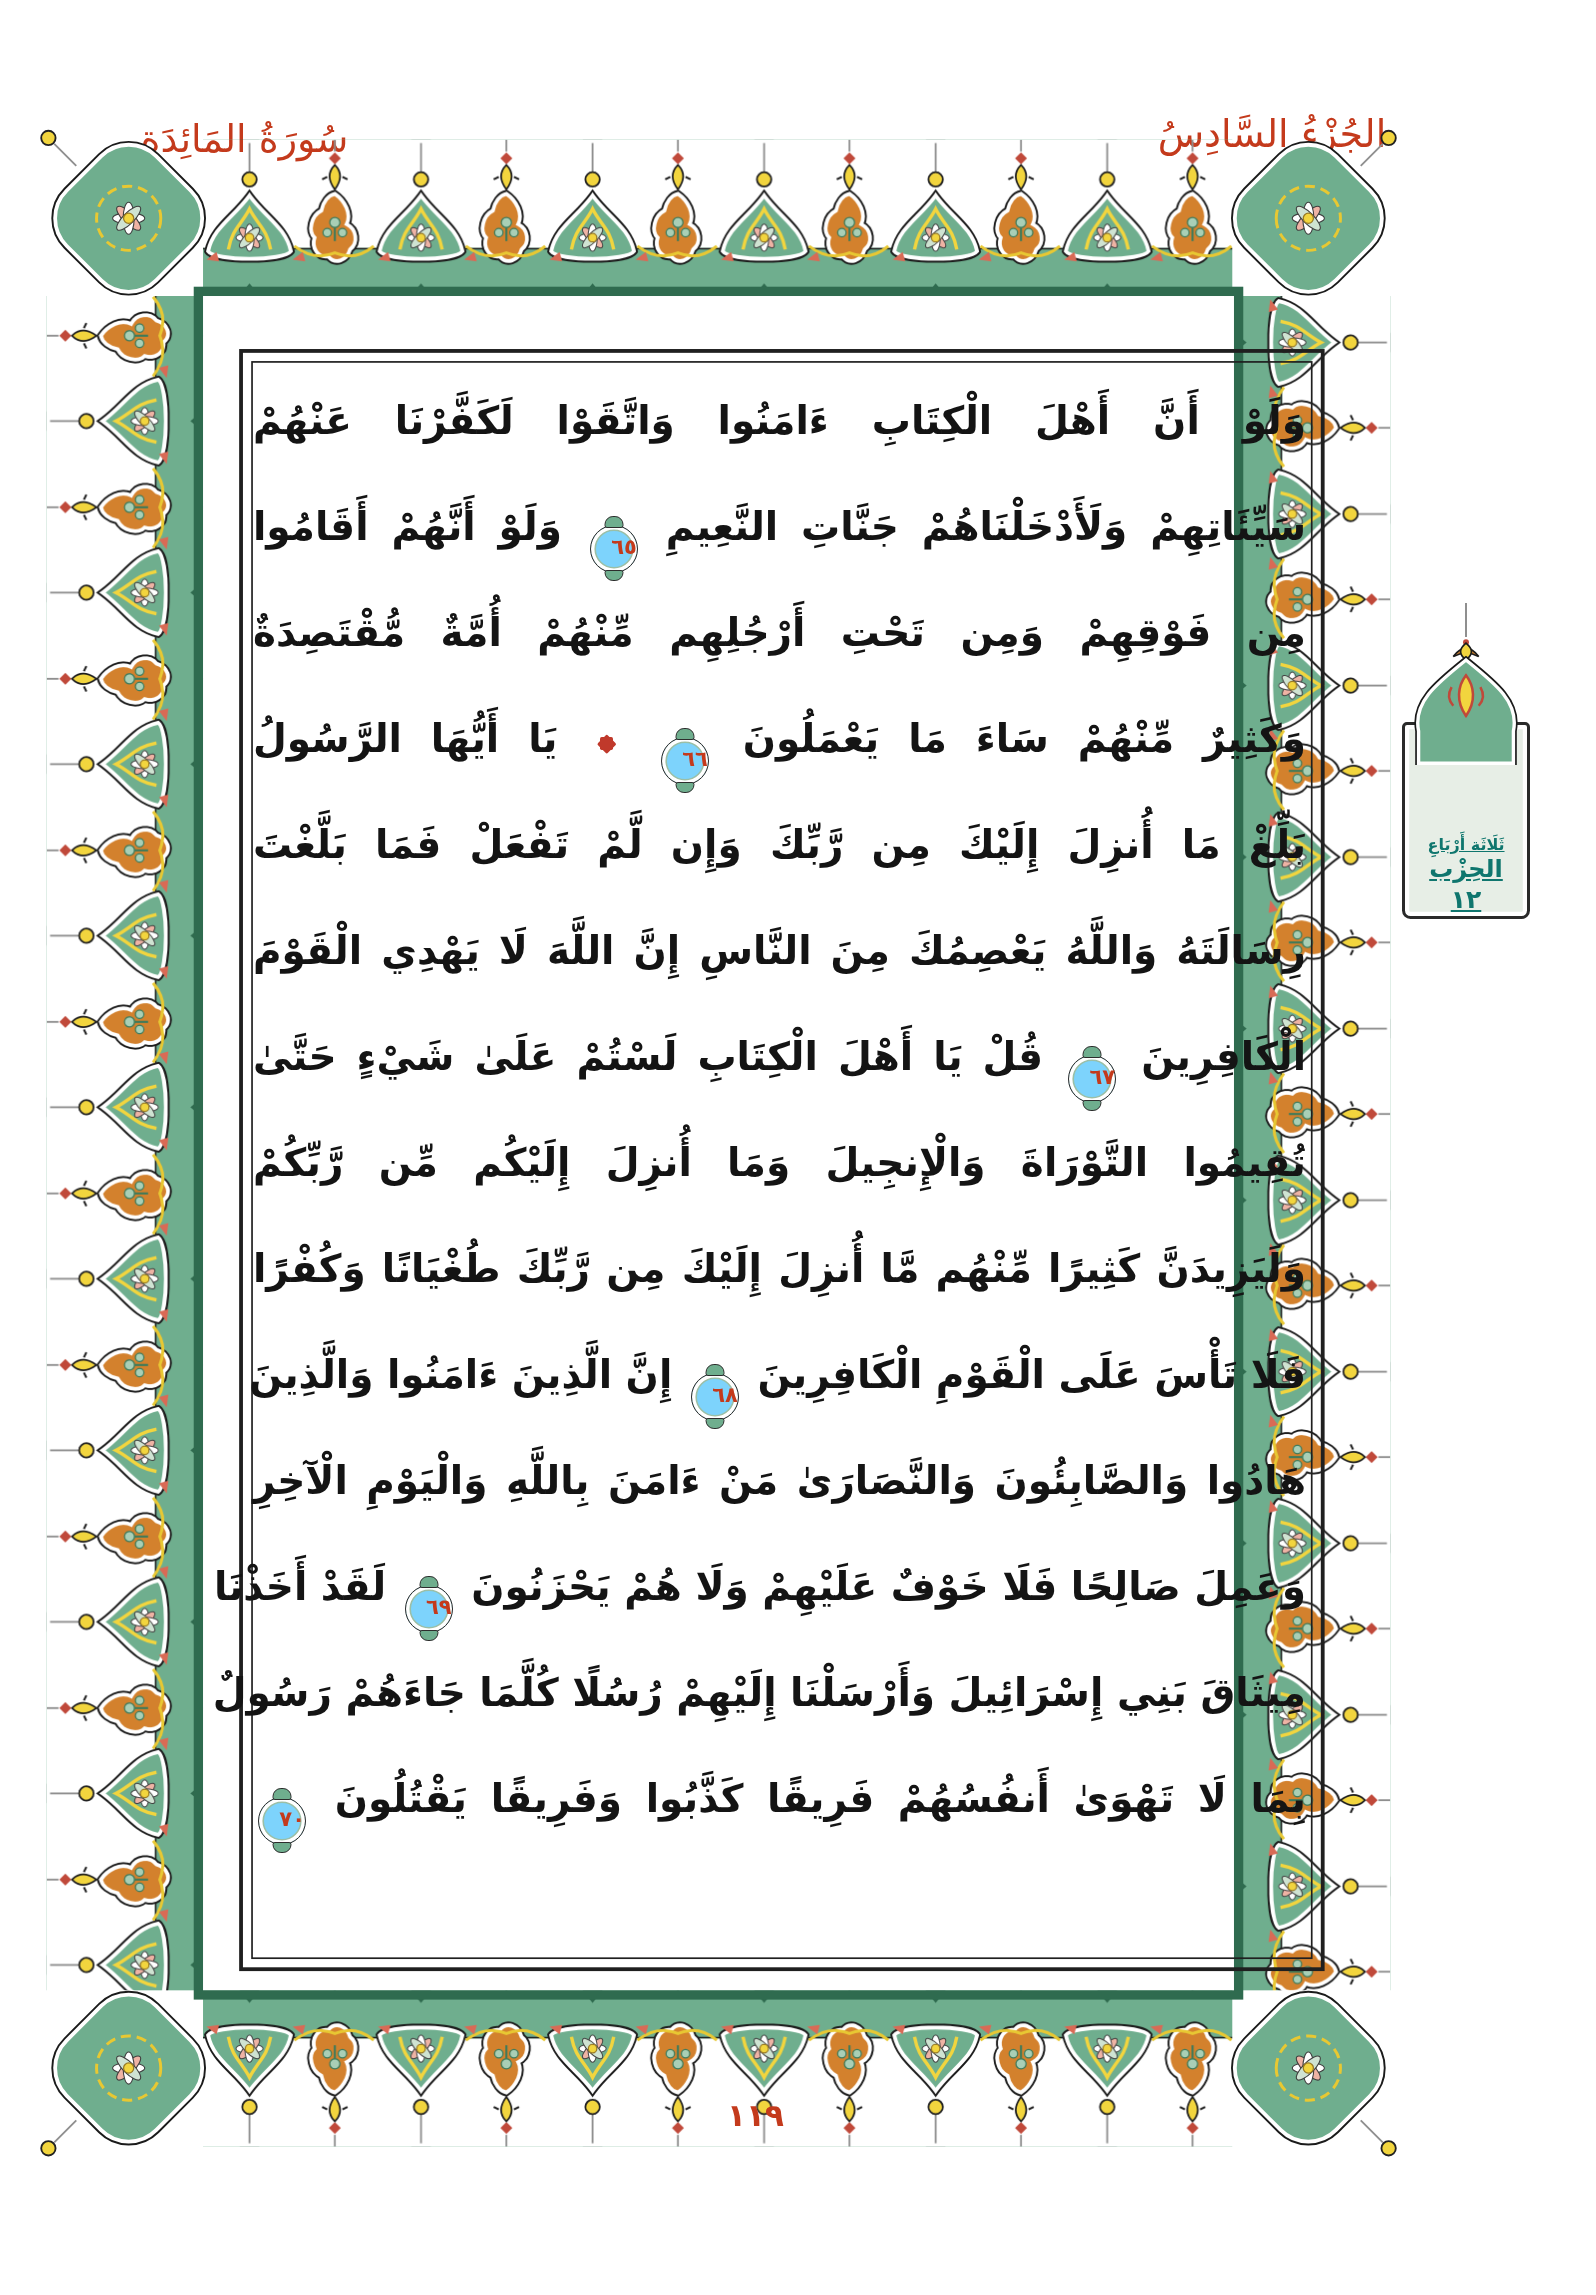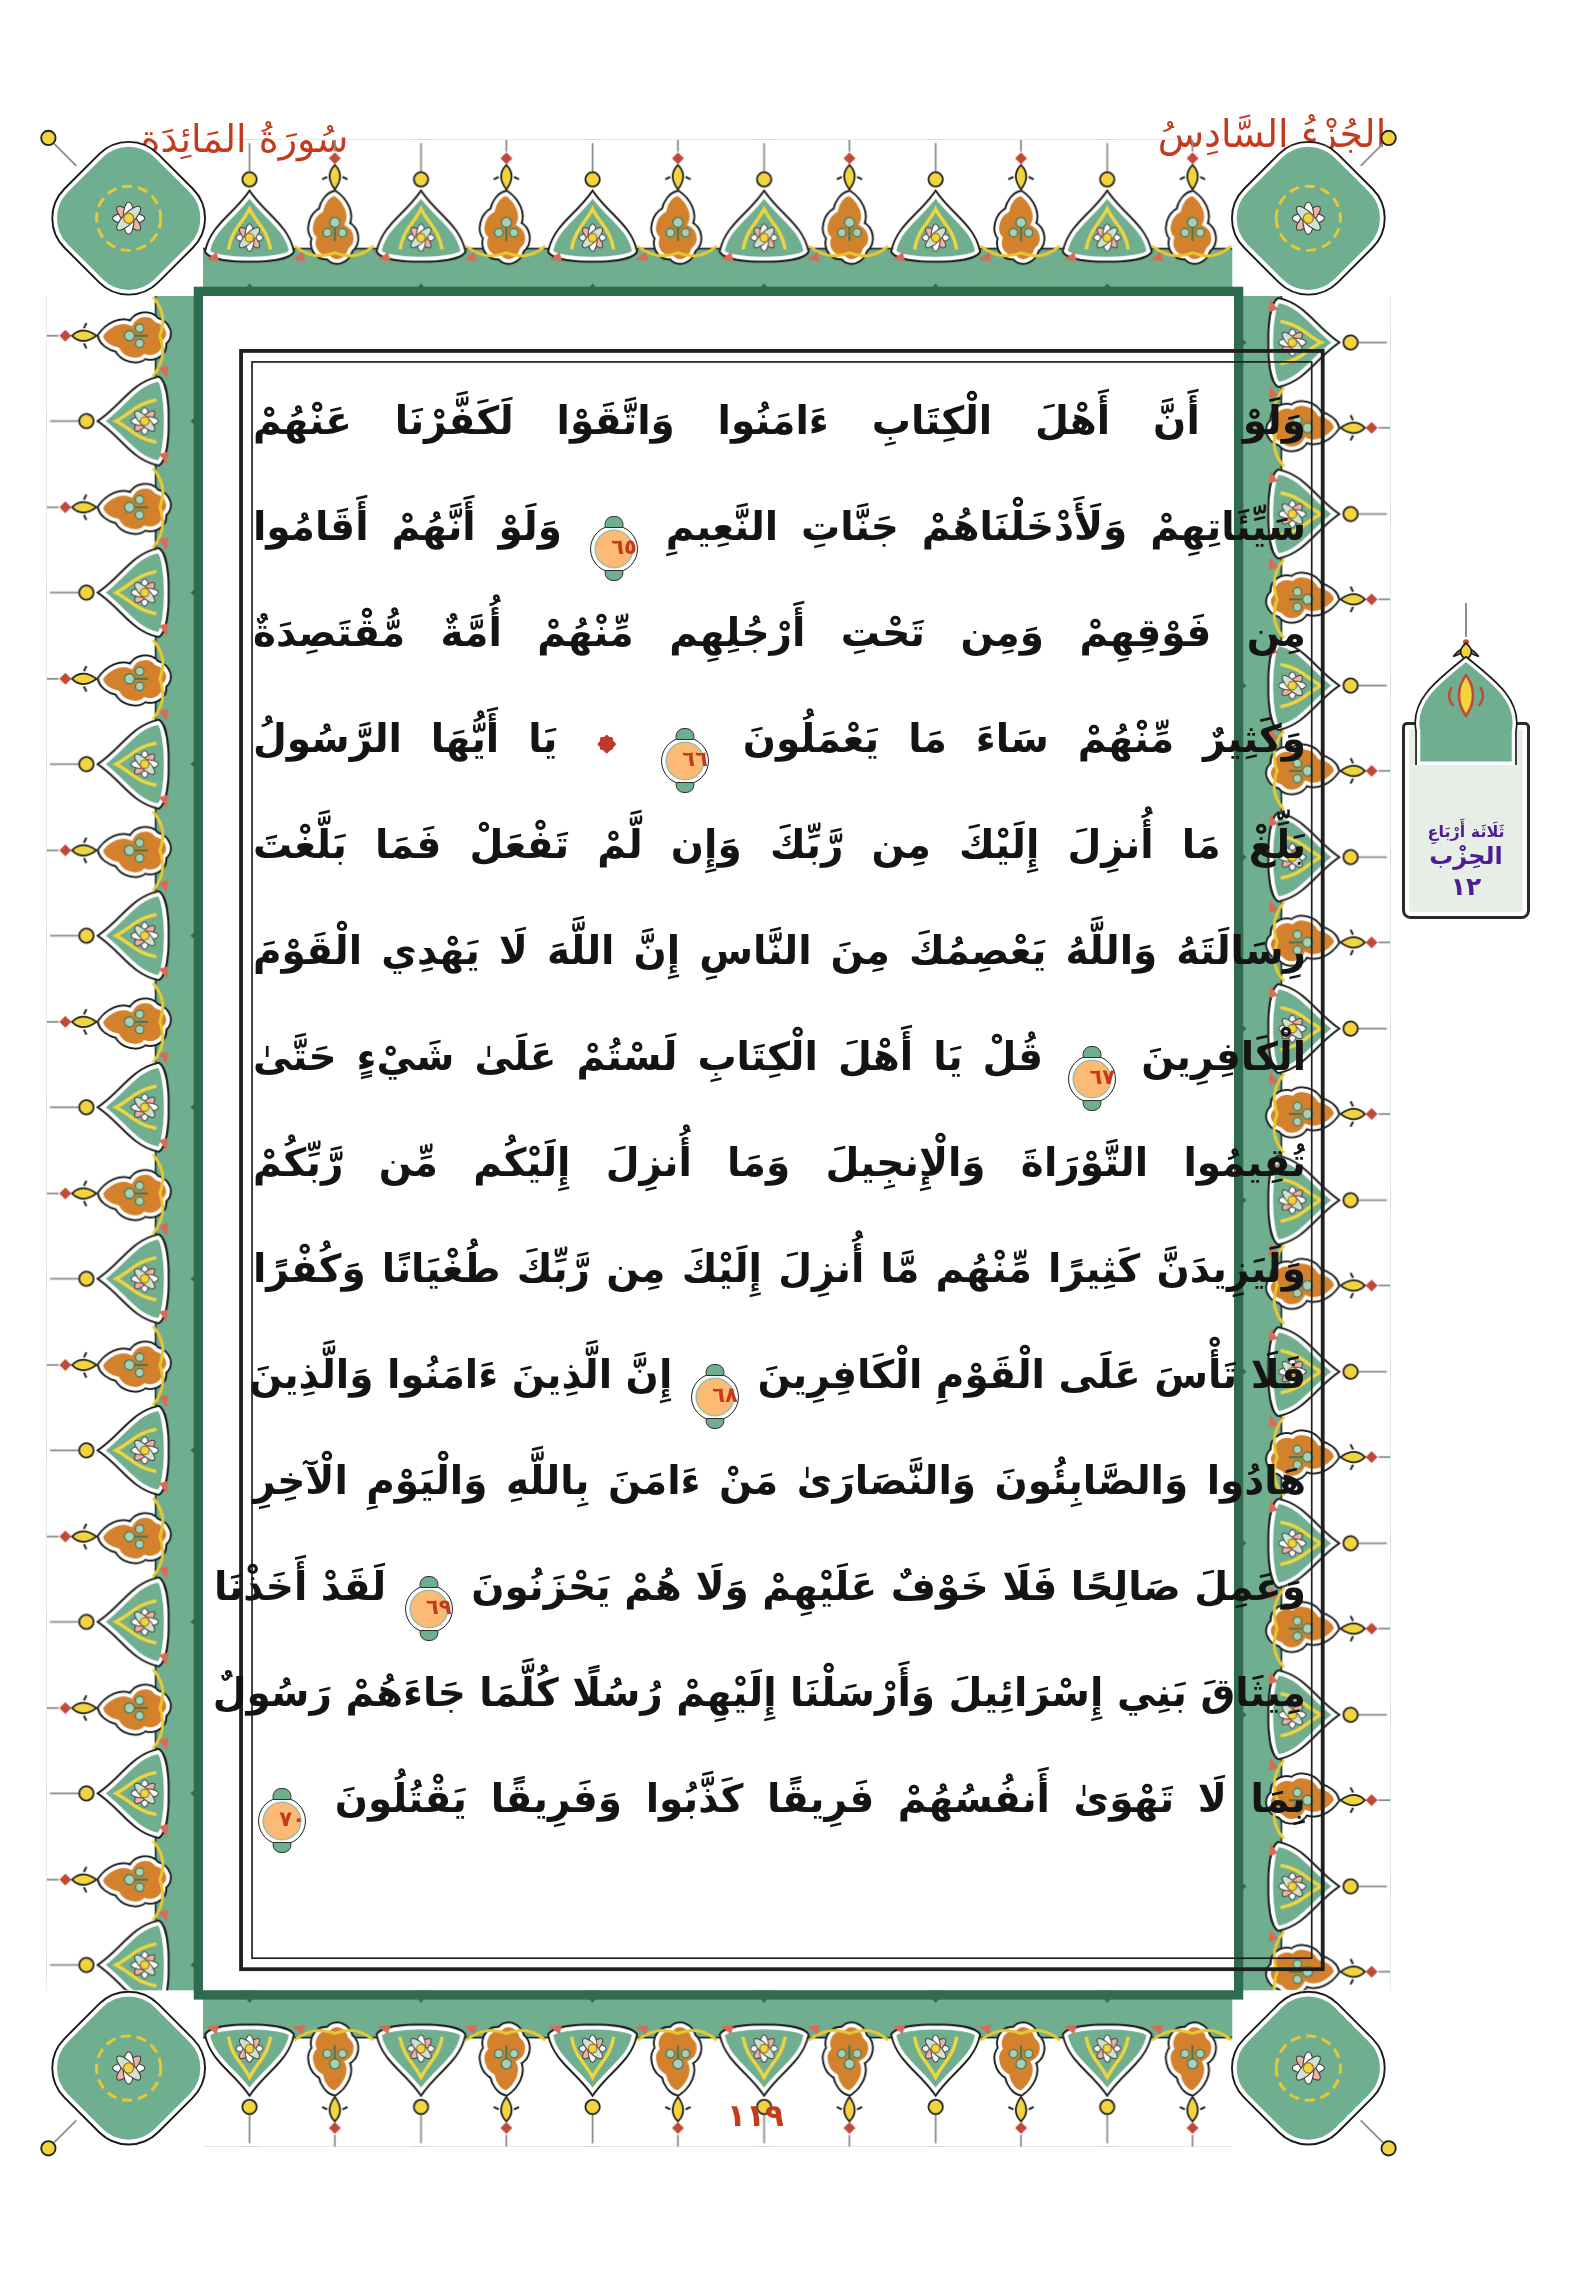--- a/index.html
+++ b/index.html
@@ -12,39 +12,39 @@
   #hdr-juz{left:1086px;top:112px;width:372px;}
   
   #page-num{left:667px;top:2097px;width:177px;text-align:center;color:#c43a1c;
             font-size:31px;font-weight:700;direction:rtl;}
   
   #text-block{left:253px;top:368px;width:1053px;height:1588px;direction:rtl;}
   .q-line{height:106px;line-height:106px;text-align:justify;text-align-last:justify;
           font-size:39px;font-weight:700;color:#141414;white-space:nowrap;}
   .q-text{letter-spacing:0px;}
   .ayah{position:relative;display:inline-block;width:46px;height:46px;border-radius:50%;
-        background:#fdba74;border:1.7px solid #2d2d2d;
+        background:#7dd3fc;border:1.7px solid #2d2d2d;
         box-shadow:inset 0 0 0 3.4px #ffffff, inset 0 0 0 5px #9bbfa6;
         color:#c43a1c;font-size:21px;font-weight:700;line-height:42px;text-align:center;
         vertical-align:-13.5px;margin:0 5px;}
   .ayah::before,.ayah::after{content:"";position:absolute;left:50%;transform:translateX(-50%);
         width:17px;height:9.3px;background:#6fae8e;border:1.7px solid #2d2d2d;}
   .ayah::before{top:-9.3px;border-radius:8.4px 8.4px 2.5px 2.5px;}
   .ayah::after{bottom:-9.3px;border-radius:2.5px 2.5px 8.4px 8.4px;}
   .rub{position:relative;display:inline-block;width:27px;height:27px;vertical-align:-5px;margin:0 6.8px;}
   .rub i{position:absolute;left:6.8px;top:6.8px;width:13.5px;height:13.5px;background:#c0392b;border-radius:1.7px;}
   .rub i.s2{transform:rotate(45deg);}
   
   #hizb{left:1394px;top:638px;width:144px;height:283px;}
   #hizb .stem{position:absolute;left:71px;top:-35px;width:1.7px;height:34px;background:#8f8f8f;}
   #hizb .body{position:absolute;left:8.4px;top:84px;right:8.4px;bottom:1.7px;background:#e7eee6;
         border:3.4px solid #2a2a2a;border-radius:5px 5px 8.4px 8.4px;
         box-shadow:inset 0 0 0 4.2px #ffffff;
         display:flex;flex-direction:column;align-items:center;justify-content:flex-end;
-        direction:rtl;color:#4c1d95;padding-bottom:15px;box-sizing:border-box;}
+        direction:rtl;color:#0f766e;padding-bottom:2px;box-sizing:border-box;text-decoration:underline;}
   #hizb .h-small{font-size:16px;font-weight:700;margin-bottom:1.7px;}
   #hizb .h-big{font-size:24px;font-weight:700;line-height:1.1;}
   #hizb .h-num{font-size:25px;font-weight:700;margin-top:3.4px;}
   #hizb svg{position:absolute;left:0;top:0;}
 </style>
 </head>
 <body>
 
 <div class="abs hdr" id="hdr-surah">سُورَةُ المَائِدَةِ</div>
 <div class="abs hdr" id="hdr-juz">الجُزْءُ السَّادِسُ</div>

